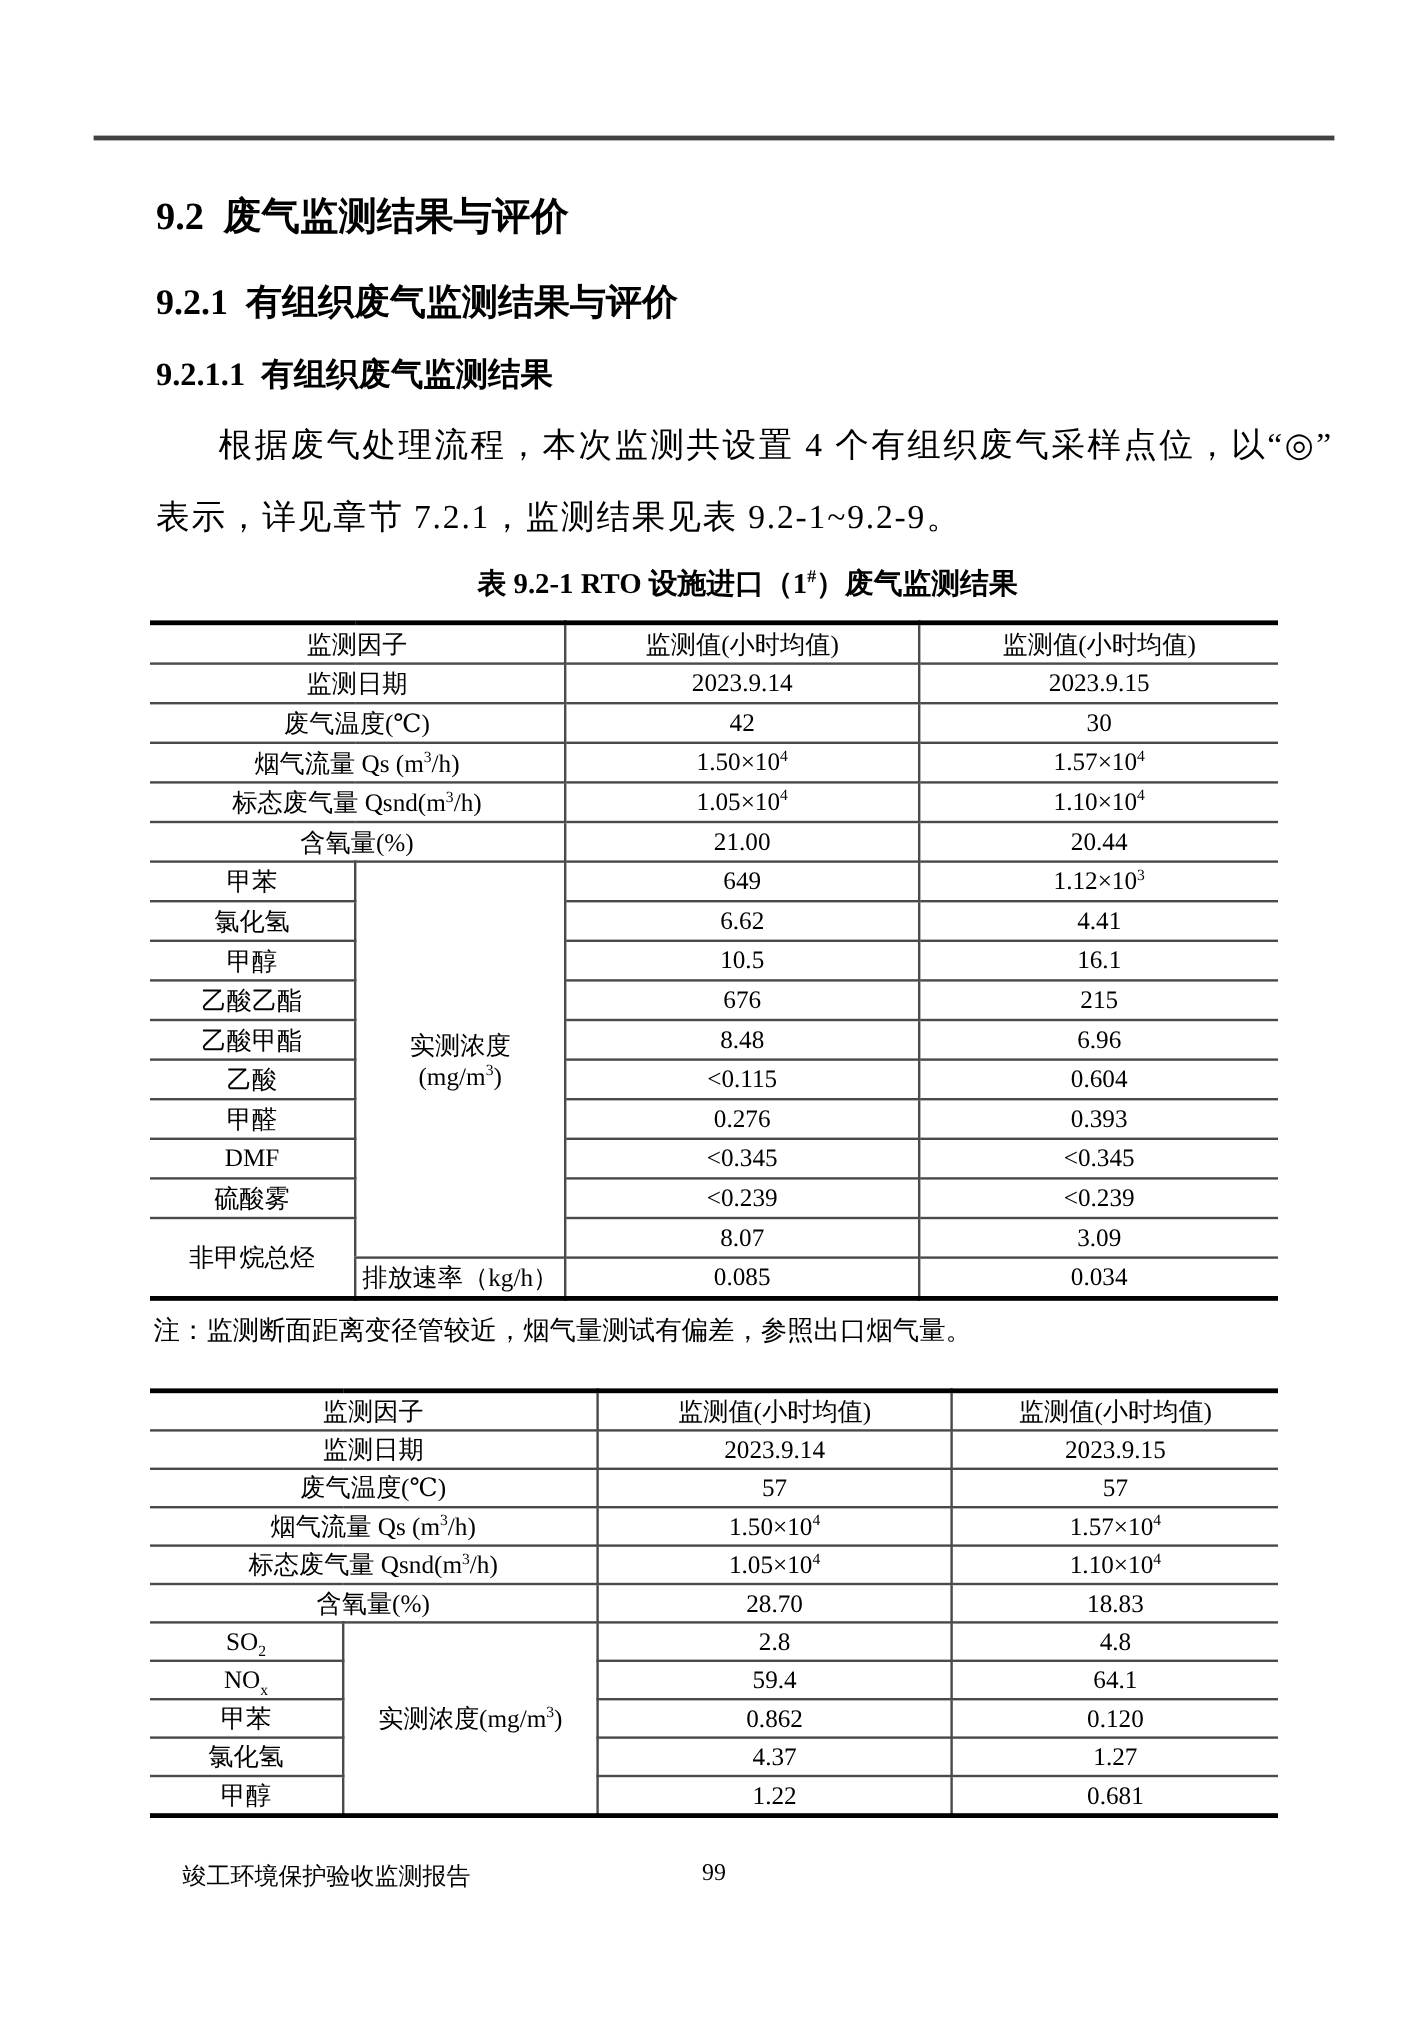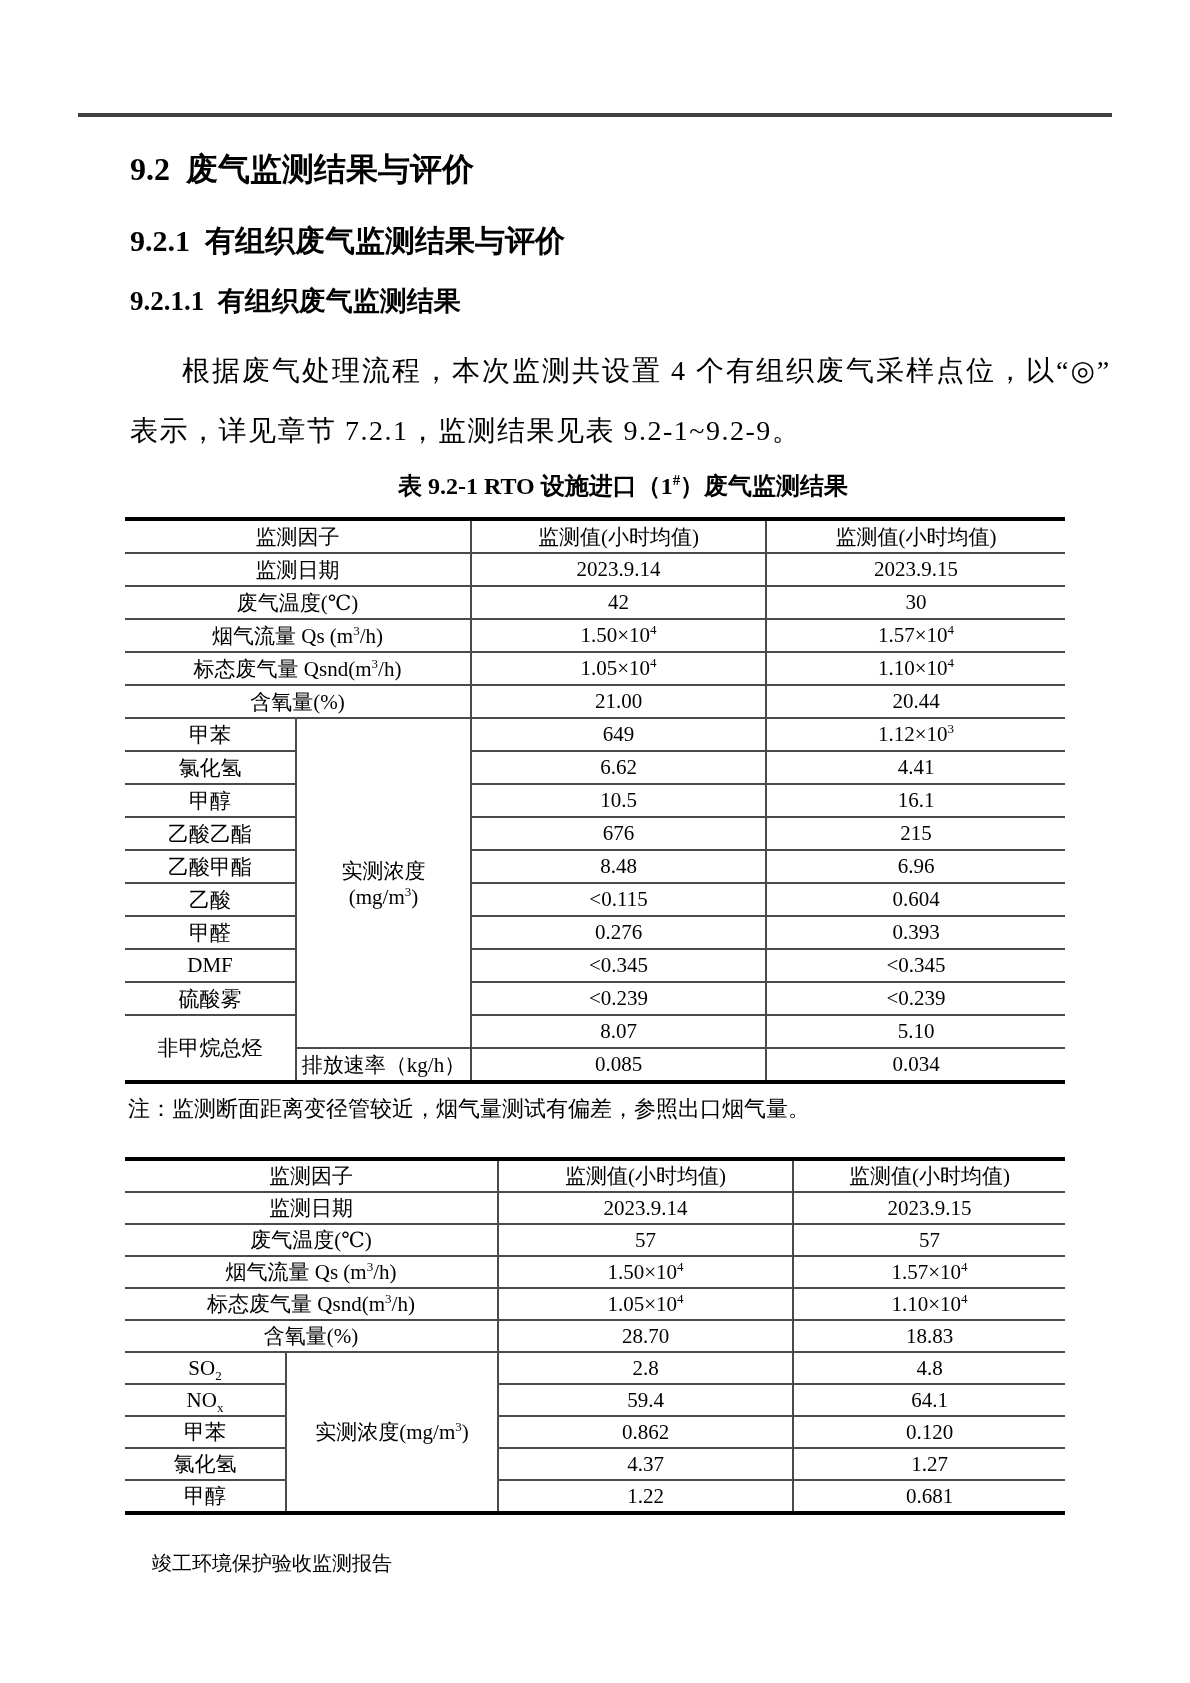--- a/index.html
+++ b/index.html
@@ -16,20 +16,21 @@
     position:absolute;top:84px;left:0;width:100%;
     text-align:center;font-size:18px;white-space:nowrap;
   }
   .header-rule{
     position:absolute;top:113px;left:78px;width:1034px;height:4px;
     background:#414141;
   }
   .h1,.h2,.h3{
     position:absolute;left:130px;font-weight:bold;white-space:pre;
     font-family:"Liberation Serif","DejaVu Serif",serif;
+    margin-top:11px;
   }
   .h1{top:148px;font-size:32px;}
   .h2{top:221px;font-size:30px;}
   .h3{top:283px;font-size:27px;}
   .para-line{position:absolute;font-size:28px;white-space:nowrap;}
   .para-1{top:352px;left:182px;letter-spacing:2px;}
   .para-2{top:412px;left:130px;letter-spacing:1.5px;}
   .table-title{
     position:absolute;left:0;width:100%;text-align:center;
     font-weight:bold;font-size:24px;white-space:nowrap;padding-left:28px;
@@ -164,21 +165,21 @@
           <td>&lt;0.345</td>
         </tr>
         <tr>
           <td>硫酸雾</td>
           <td>&lt;0.239</td>
           <td>&lt;0.239</td>
         </tr>
         <tr>
           <td rowspan="2">非甲烷总烃</td>
           <td>8.07</td>
-          <td>5.10</td>
+          <td>3.09</td>
         </tr>
         <tr>
           <td>排放速率（kg/h）</td>
           <td>0.085</td>
           <td>0.034</td>
         </tr>
       </tbody>
   </table>
 
   <div class="note">注：监测断面距离变径管较近，烟气量测试有偏差，参照出口烟气量。</div>
@@ -245,14 +246,15 @@
         </tr>
         <tr>
           <td>甲醇</td>
           <td>1.22</td>
           <td>0.681</td>
         </tr>
       </tbody>
   </table>
 
   <div class="footer-org">竣工环境保护验收监测报告</div>
+  <div class="footer-page">99</div>
 
 </div>
 
 </body></html>

